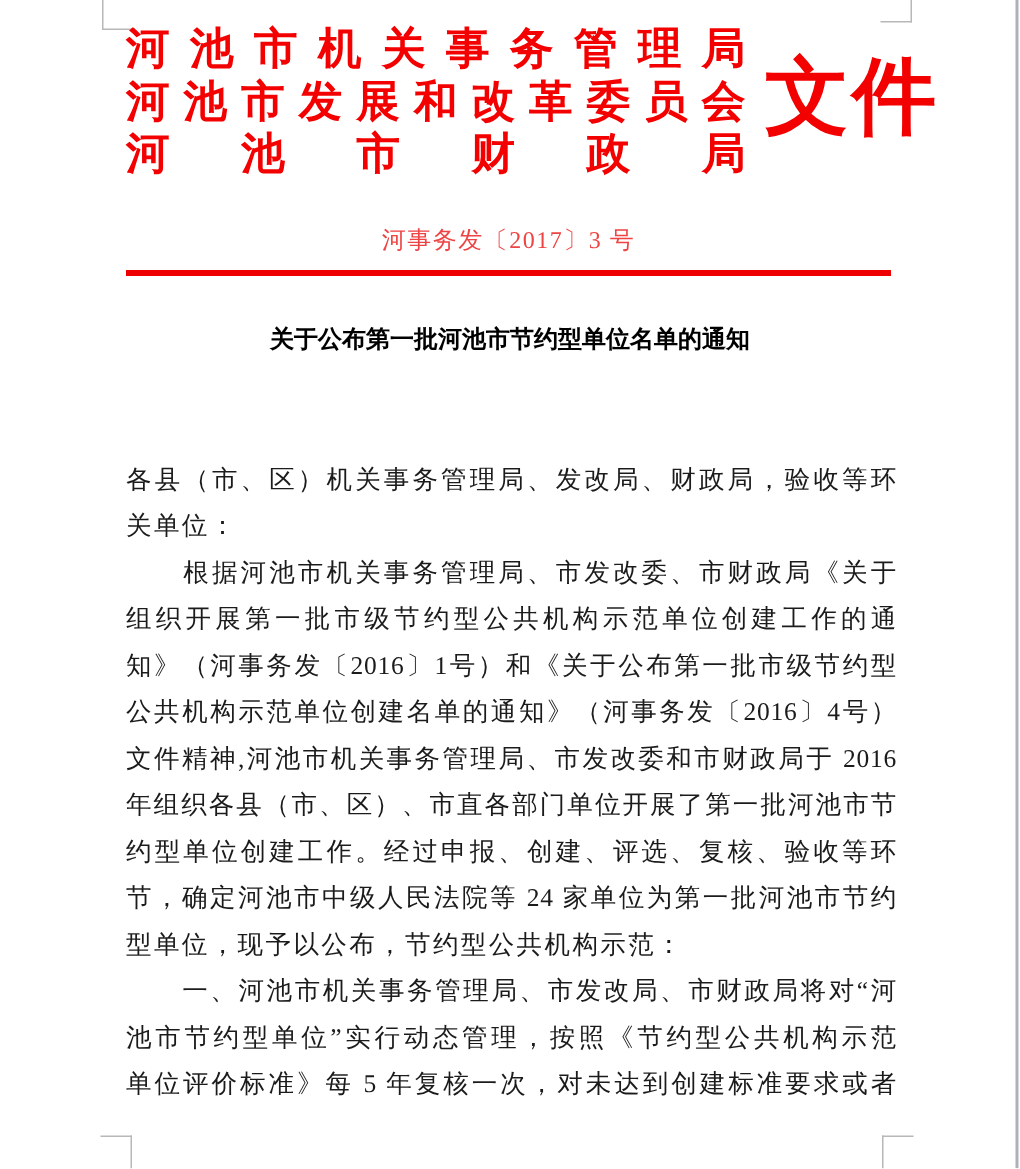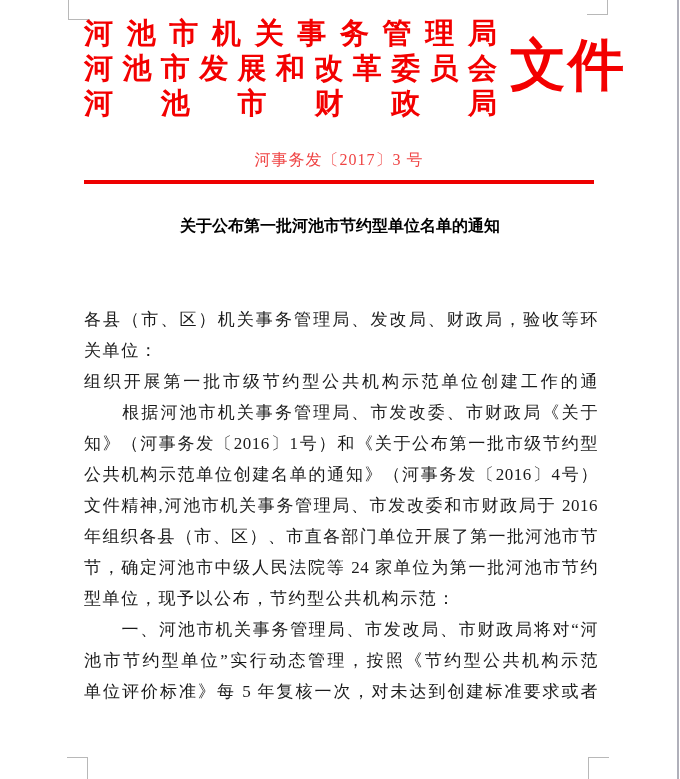--- a/index.html
+++ b/index.html
@@ -103,26 +103,27 @@
 
   <div class="doc-number">河事务发〔2017〕3 号</div>
 
   <div class="red-rule"></div>
 
   <div class="title">关于公布第一批河池市节约型单位名单的通知</div>
 
   <div class="body-text">
     <div class="bline j">各县（市、区）机关事务管理局、发改局、财政局，验收等环</div>
     <div class="bline last">关单位：</div>
+    <div class="bline j">　　根据河池市机关事务管理局、市发改委、市财政局《关于</div>
     <div class="bline j">组织开展第一批市级节约型公共机构示范单位创建工作的通</div>
-    <div class="bline j">　　根据河池市机关事务管理局、市发改委、市财政局《关于</div>
     <div class="bline j">知》（河事务发〔2016〕1号）和《关于公布第一批市级节约型</div>
     <div class="bline j">公共机构示范单位创建名单的通知》（河事务发〔2016〕4号）</div>
     <div class="bline j">文件精神,河池市机关事务管理局、市发改委和市财政局于 2016</div>
     <div class="bline j">年组织各县（市、区）、市直各部门单位开展了第一批河池市节</div>
+    <div class="bline j">约型单位创建工作。经过申报、创建、评选、复核、验收等环</div>
     <div class="bline j">节，确定河池市中级人民法院等 24 家单位为第一批河池市节约</div>
     <div class="bline last">型单位，现予以公布，节约型公共机构示范：</div>
     <div class="bline j">　　一、河池市机关事务管理局、市发改局、市财政局将对“河</div>
     <div class="bline j">池市节约型单位”实行动态管理，按照《节约型公共机构示范</div>
     <div class="bline j">单位评价标准》每 5 年复核一次，对未达到创建标准要求或者</div>
   </div>
 
 </div>
 
 </body></html>

